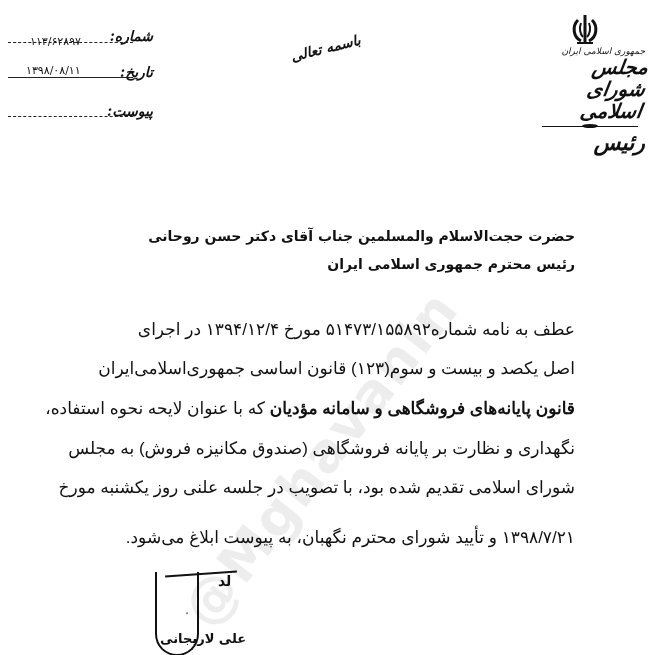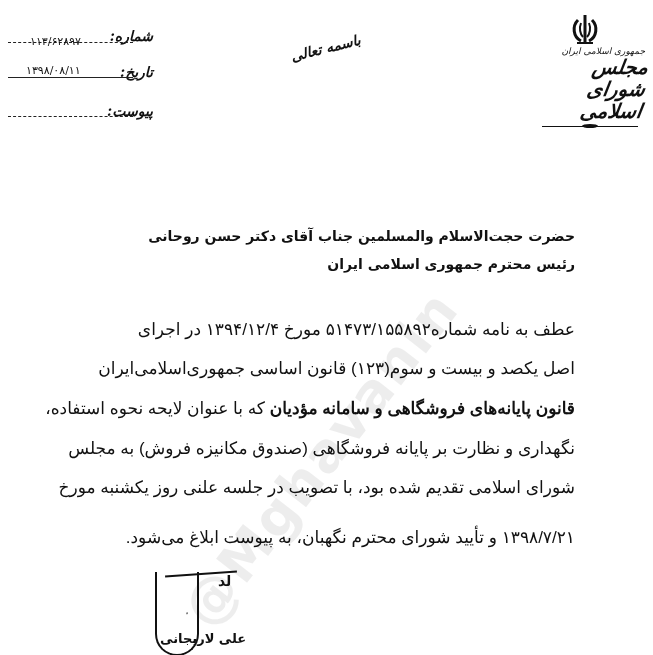--- a/index.html
+++ b/index.html
@@ -77,20 +77,21 @@
     <path d="M24 8 C30 14 29 25 21 29" fill="none" stroke="#111" stroke-width="3"></path>
     <path d="M13 11 C11 16 12 22 15 25" fill="none" stroke="#111" stroke-width="2"></path>
     <path d="M21 11 C23 16 22 22 19 25" fill="none" stroke="#111" stroke-width="2"></path>
     <rect x="9" y="30" width="16" height="2" fill="#111"></rect>
   </svg>
 </div>
 <div class="logo-block" style="top:46px;">
   <div class="logo-small">جمهوری اسلامی ایران</div>
   <div class="logo-main">مجلس شورای اسلامی</div>
   <div class="logo-rule"></div>
+  <div class="logo-title">رئیس</div>
 </div>
 
 <div class="addressee" style="top:228px;">حضرت حجت‌الاسلام والمسلمین جناب آقای دکتر حسن روحانی</div>
 <div class="addressee" style="top:256px;">رئیس محترم جمهوری اسلامی ایران</div>
 
 <div class="body-line" style="top:319px;">عطف به نامه شماره۵۱۴۷۳/۱۵۵۸۹۲ مورخ ۱۳۹۴/۱۲/۴ در اجرای</div>
 <div class="body-line" style="top:358px;margin-left:32px;">اصل یکصد و بیست و سوم(۱۲۳) قانون اساسی جمهوری‌اسلامی‌ایران</div>
 <div class="body-line" style="top:398px;">
   <b>قانون پایانه‌های فروشگاهی و سامانه مؤدیان</b><span> که با عنوان لایحه نحوه استفاده،</span>
 </div>

